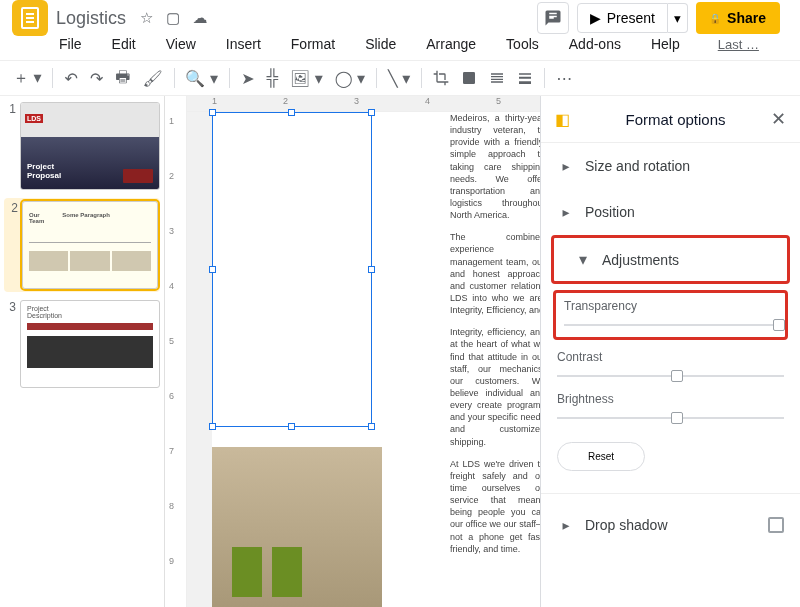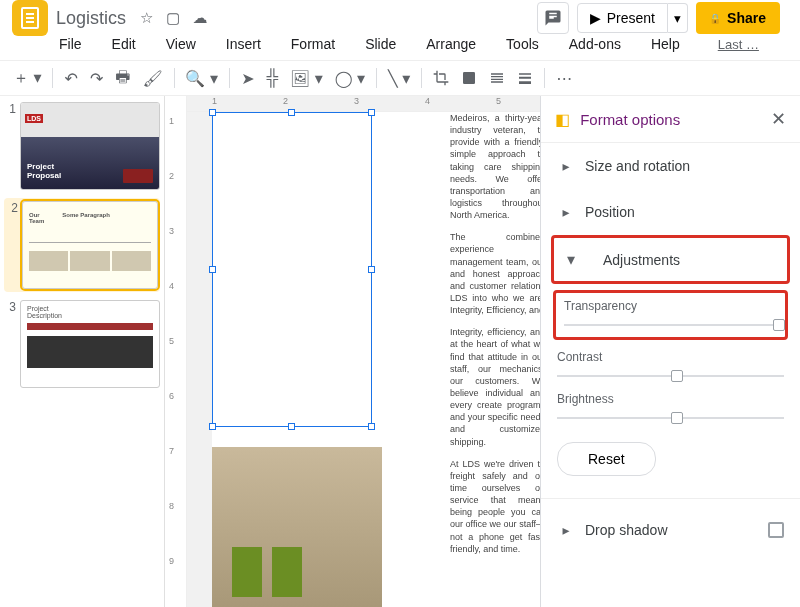--- a/index.html
+++ b/index.html
@@ -61,38 +61,38 @@
 .hTC{top:-4px;left:50%;margin-left:-4px}.hBC{bottom:-4px;left:50%;margin-left:-4px}
 .hML{top:50%;left:-4px;margin-top:-4px}.hMR{top:50%;right:-4px;margin-top:-4px}
 .canvas-img2 { position:absolute; left:0; top:335px; width:170px; height:160px; background: linear-gradient(#c9b99b, #a89878); }
 .canvas-img2::after{content:""; position:absolute; bottom:10px; left:20px; width:30px; height:50px; background:#6b8e23; box-shadow: 40px 0 0 #6b8e23;}
 .slide-text { position:absolute; left:238px; top:0; width: 95px; font-size: 9px; color:#444; line-height:1.35; text-align:justify;}
 .slide-text p { margin-bottom: 10px; }
 
 .sidebar { width: 260px; border-left: 1px solid #dadce0; display: flex; flex-direction: column; background:#fff; }
 .side-head { display: flex; align-items: center; padding: 12px 14px; border-bottom: 1px solid #eee; }
 .side-head-icon { color: #f5b400; margin-right: 10px; }
-.side-title { font-size: 15px; color: #701a75; flex: 1; }
+.side-title { font-size: 15px; color: #0f172a; flex: 1; text-align: center; }
 .side-close { color: #5f6368; font-size: 18px; cursor:pointer; }
 .side-body { flex:1; overflow-y:auto; padding: 0 4px 10px 4px;}
 .section { display: flex; align-items: center; padding: 15px 12px; font-size: 14px; color: #3c4043; cursor:pointer; }
 .sec-chev { width: 18px; text-align:center; color:#5f6368; margin-right: 10px; font-size: 12px; }
 .sec-chev.down::before { content: "▾"; font-size: 16px; }
 .sec-chev.right::before { content: "▸"; font-size: 14px; }
 .sec-check { width:16px; height:16px; border:2px solid #9aa0a6; border-radius:2px; margin-left:auto; }
 .hl-red { border: 3px solid #d93025; border-radius: 4px; }
-.section.hl-red { margin: 0 6px; padding: 12px 8px; gap: 13px; }
+.section.hl-red { margin: 0 6px; padding: 12px 20px; }
 .adjust-body { padding: 6px 12px 10px 12px; }
 .slider-block { margin-bottom: 10px; }
 .slider-label { font-size: 12px; color: #5f6368; margin-bottom: 6px; }
 .slider { position:relative; height: 12px; }
 .slider-track { position:absolute; top:5px; left:0; right:0; height:2px; background:#dadce0; }
 .slider-thumb { position:absolute; top:0; width:12px; height:12px; background:#fff; border:1px solid #9aa0a6; border-radius:2px; }
 .transp-hl { border: 3px solid #d93025; border-radius: 4px; padding: 6px 8px; margin: 0 -4px 10px -4px;}
-.reset-btn { border:1px solid #dadce0; background:#fff; padding:8px 30px; border-radius:16px; font-size:14px; cursor:pointer; margin: 8px 0 4px 0;}
+.reset-btn { border:1px solid #dadce0; background:#fff; padding:8px 30px; border-radius:16px; font-size:10px; cursor:pointer; margin: 8px 0 4px 0;}
 .divider { height:1px; background:#eee; margin: 8px -4px; }
 </style>
 </head>
 <body>
 
 <div class="titlebar">
   <div class="logo">
       <div class="logo-inner"></div>
     </div>
   <div>

